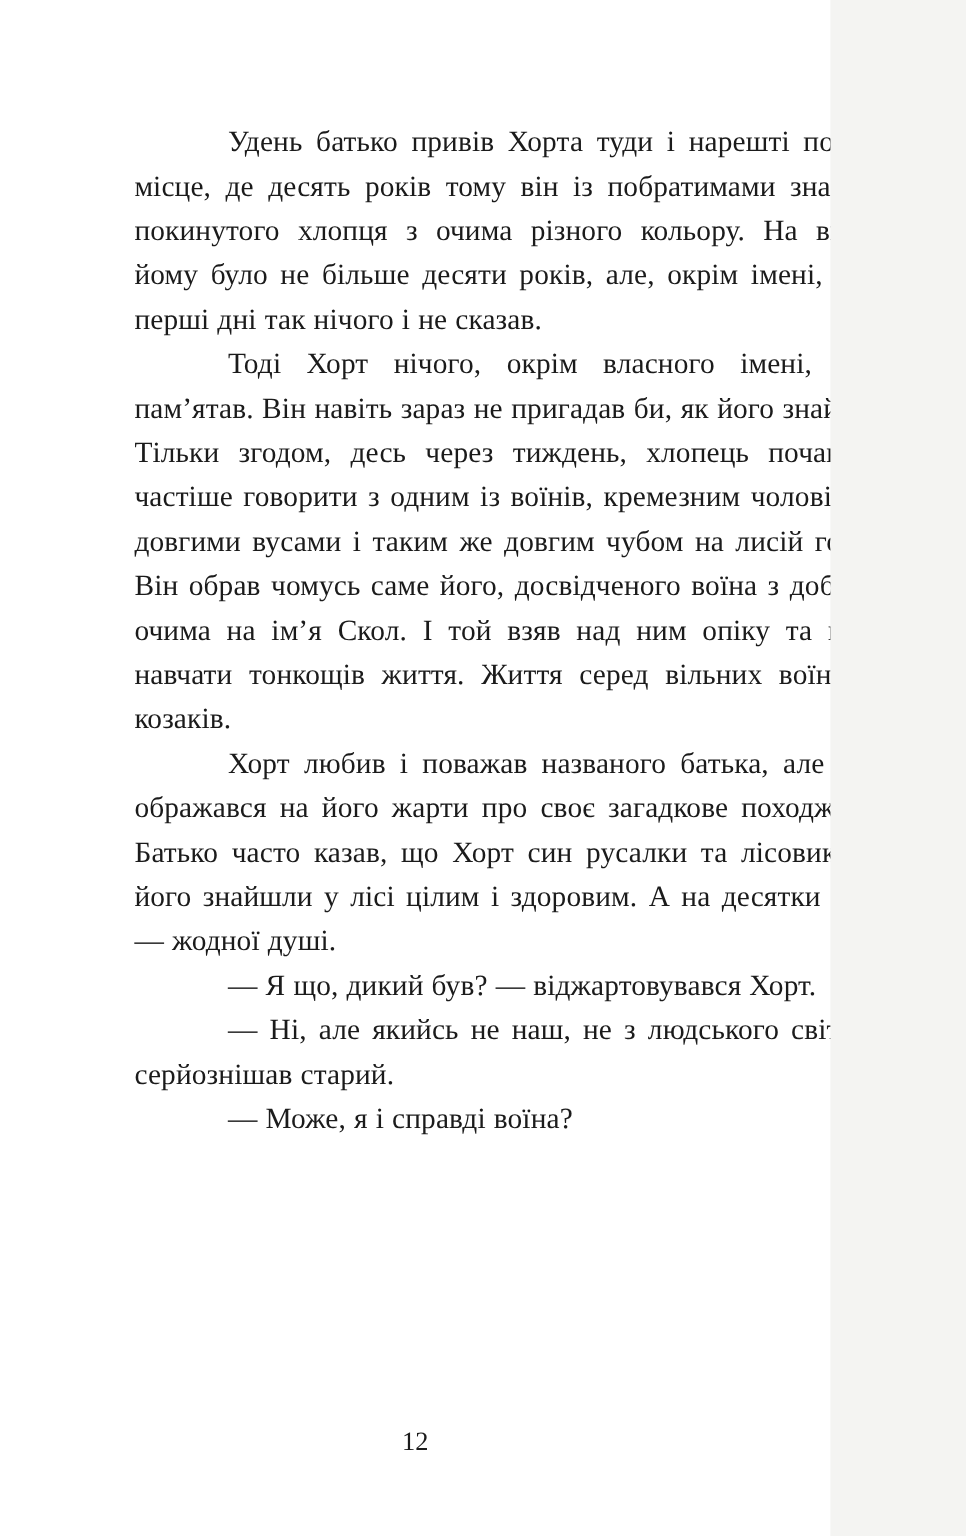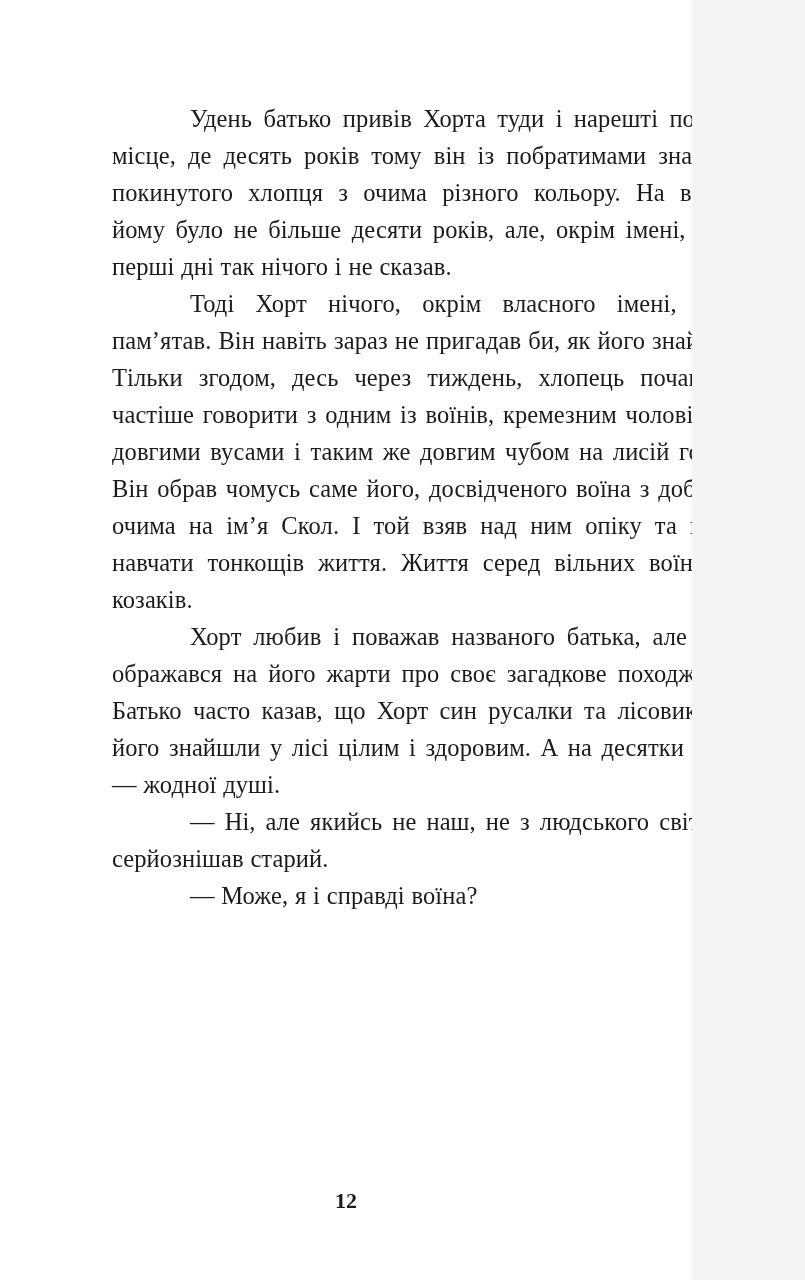--- a/index.html
+++ b/index.html
@@ -39,29 +39,30 @@
     hyphens: auto;
     -webkit-hyphens: auto;
   }
   .page-number {
     position: absolute;
     left: 0;
     top: 1188px;
     width: 100%;
     text-align: center;
     font-size: 22px;
-    font-weight: bold;
+    font-weight: normal;
     color: #1b1b1b;
   }
 </style>
 </head>
 <body>
 
 <div class="page">
   <div class="text-block">
     <p>Удень батько привів Хорта туди і нарешті показав місце, де десять років тому він із побратимами знайшли покинутого хлопця з очима різного кольору. На вигляд йому було не більше десяти років, але, окрім імені, він в перші дні так нічого і не сказав.</p>
     <p>Тоді Хорт нічого, окрім власного імені, і не пам’ятав. Він навіть зараз не пригадав би, як його знайшли. Тільки згодом, десь через тиждень, хлопець почав все частіше говорити з одним із воїнів, кремезним чоловіком з довгими вусами і таким же довгим чубом на лисій голові. Він обрав чомусь саме його, досвідченого воїна з добрими очима на ім’я Скол. І той взяв над ним опіку та почав навчати тонкощів життя. Життя серед вільних воїнів — козаків.</p>
     <p>Хорт любив і поважав названого батька, але іноді ображався на його жарти про своє загадкове походження. Батько часто казав, що Хорт син русалки та лісовика, бо його знайшли у лісі цілим і здоровим. А на десятки верст — жодної душі.</p>
+    <p>— Я що, дикий був? — віджартовувався Хорт.</p>
     <p>— Ні, але якийсь не наш, не з людського світу, — серйознішав старий.</p>
     <p>— Може, я і справді воїна?</p>
   </div>
   <div class="page-number">12</div>
 </div>
 
 </body></html>

